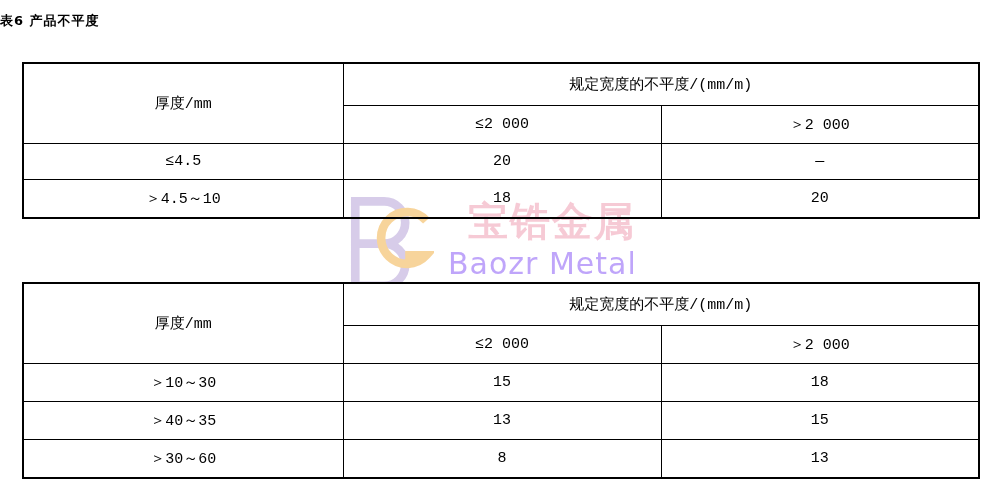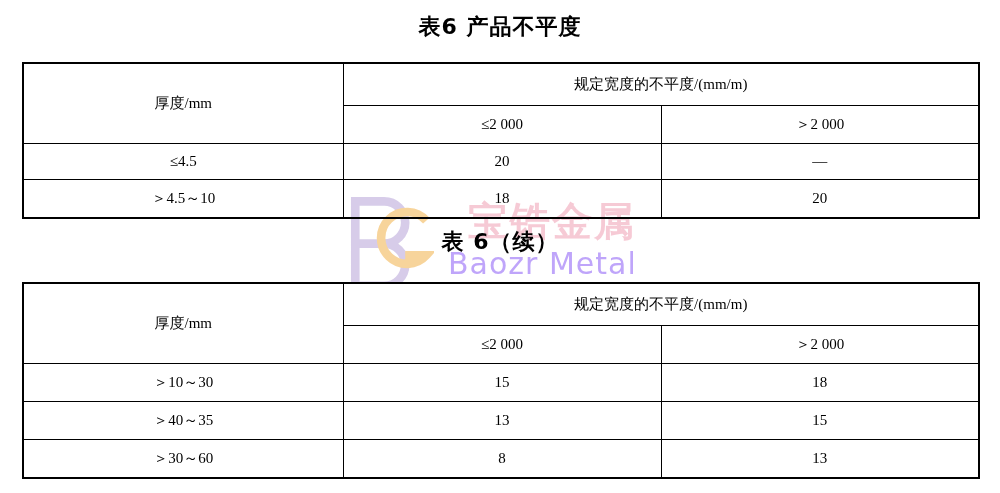--- a/index.html
+++ b/index.html
@@ -58,23 +58,23 @@
     top: 58px;
     font-family: "DejaVu Sans", "Liberation Sans", sans-serif;
     font-size: 30px;
     color: #8b5cf6;
     letter-spacing: 1px;
     white-space: nowrap;
   }
 
   
   .title {
-    text-align: center;
+    text-align: left;
     font-family: "DejaVu Sans", "Liberation Sans", sans-serif;
-    font-size: 22px;
+    font-size: 13px;
     font-weight: bold;
     letter-spacing: 1px;
     position: absolute;
     width: 100%;
     z-index: 8;
   }
   #title-1 { top: 12px; }
   #title-2 { top: 227px; }
 
   
@@ -82,21 +82,21 @@
     position: absolute;
     border-collapse: collapse;
     table-layout: fixed;
     background: transparent;
     z-index: 6;
   }
   table.spec td {
     border: 1px solid #000;
     text-align: center;
     vertical-align: middle;
-    font-family: Liberation Serif, serif;
+    font-family: Liberation Mono, monospace;
     font-size: 15px;
     padding: 9px;
     background: transparent;
   }
   table.spec td.outer-l { border-left-width: 2px; }
   table.spec td.outer-r { border-right-width: 2px; }
   table.spec td.outer-t { border-top-width: 2px; }
   table.spec td.outer-b { border-bottom-width: 2px; }
 
   #table-1 { left: 22px; top: 62px; width: 956px; }
@@ -152,21 +152,20 @@
         <td class="outer-r dash">—</td>
       </tr>
       <tr class="r-data">
         <td class="outer-l outer-b">＞4.5～10</td>
         <td class="outer-b">18</td>
         <td class="outer-r outer-b">20</td>
       </tr>
     </tbody>
   </table>
 
-  <div class="title" id="title-2">表 6（续）</div>
 
   <table class="spec" id="table-2">
     <colgroup>
       <col class="col-thick">
       <col class="col-mid">
       <col class="col-right">
     </colgroup>
     <tbody>
       <tr class="r-head1">
         <td rowspan="2" class="outer-l outer-t">厚度/mm</td>

